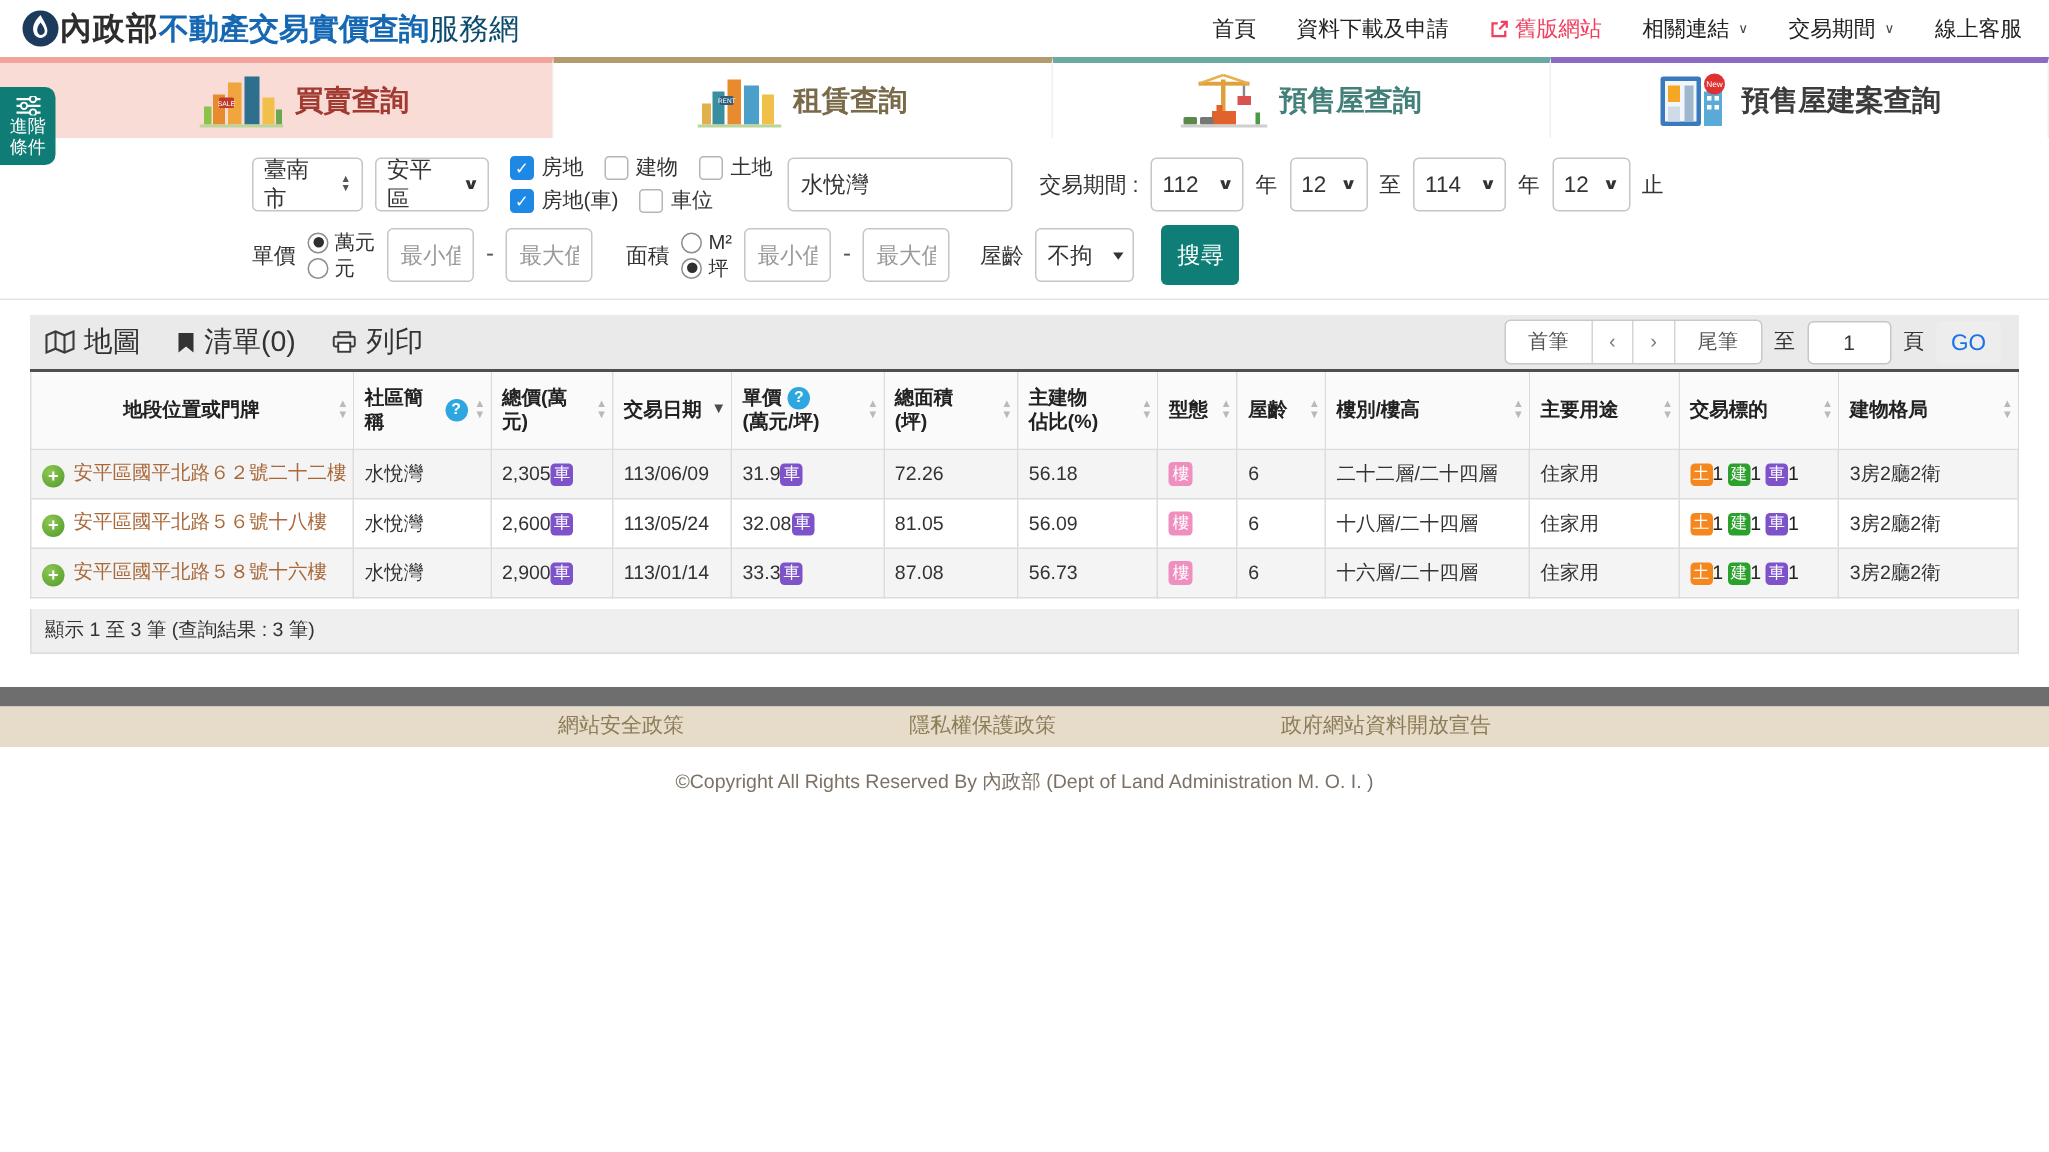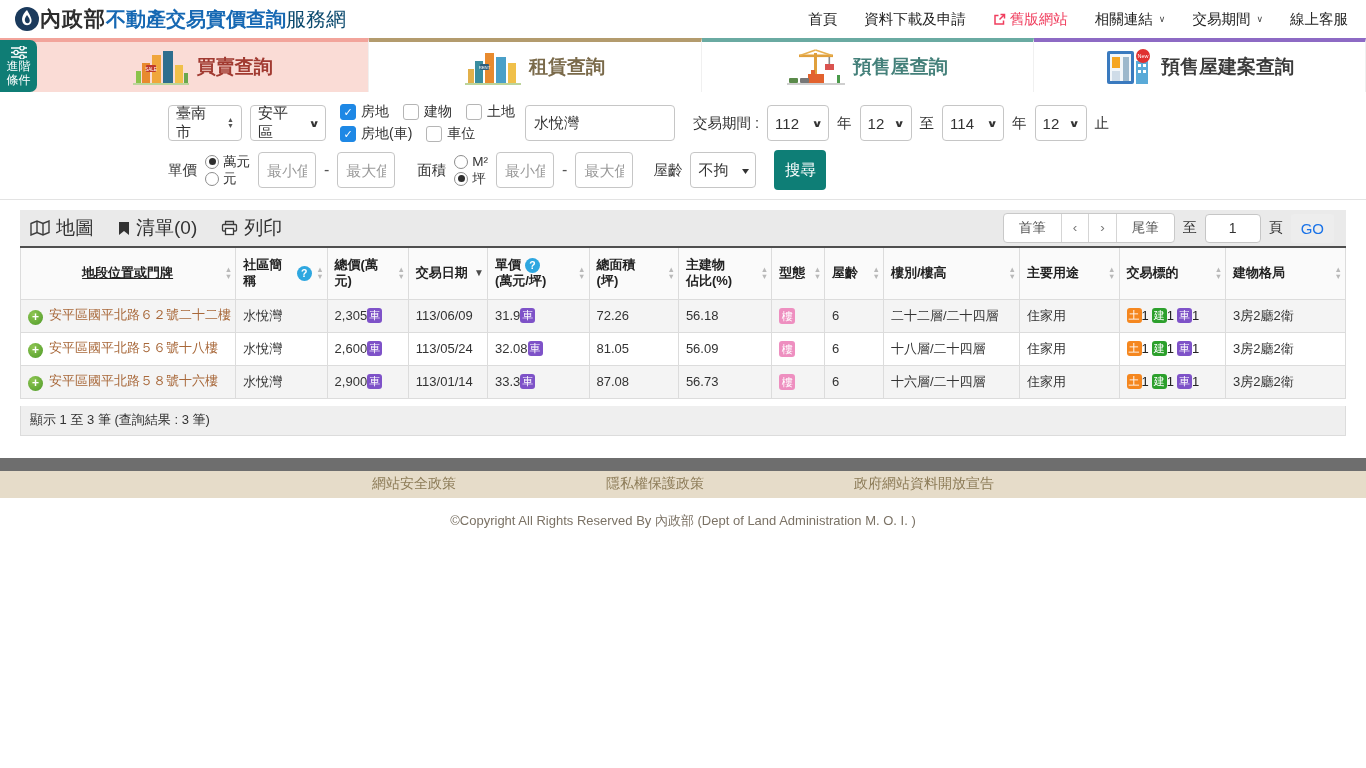--- a/index.html
+++ b/index.html
@@ -12,21 +12,21 @@
   .logo-agency { font-family:"Liberation Serif","DejaVu Serif",serif; font-weight:bold; font-size:21px; color:#2d2d2d; letter-spacing:1px; }
   .logo-blue { font-weight:bold; font-size:20px; color:#1668b3; }
   .logo-orange { font-weight:normal; font-size:20px; color:#0c4a6e; }
   .nav { display:flex; align-items:center; gap:27px; font-size:14.5px; color:#222; }
   .nav-item { display:flex; align-items:center; gap:4px; cursor:pointer; white-space:nowrap; }
   .nav-item.red { color:#f03e5e; }
   .caret { font-size:9px; color:#444; margin-left:2px; }
 
   
   .tabbar { height:54px; display:flex; align-items:stretch; }
-  .advbtn { width:37px; height:52px; margin-top:2px; background:#0f7d75; border-radius:0 7px 7px 0;
+  .advbtn { width:37px; height:52px; margin-top:20px; background:#0f7d75; border-radius:0 7px 7px 0;
     display:flex; flex-direction:column; align-items:center; justify-content:center; gap:1px; color:#fff; z-index:2; }
   .advbtn span { font-size:12px; line-height:13px; }
   .tab { flex:1; display:flex; align-items:center; justify-content:center; gap:8px; background:#fff;
     border-top:4px solid transparent; border-right:1px solid #f0f0f0; cursor:pointer; margin-left:-0px; }
   .tab .tlabel { font-size:19px; font-weight:bold; }
   .tab1 { background:#fadcd6; border-top-color:#f2a49b; margin-left:-37px; padding-left:37px; }
   .tab1 .tlabel { color:#a13a31; }
   .tab2 { border-top-color:#b39b6d; } .tab2 .tlabel { color:#7a6a4a; }
   .tab3 { border-top-color:#6aaaa2; } .tab3 .tlabel { color:#44807a; }
   .tab4 { border-top-color:#8d6ac4; } .tab4 .tlabel { color:#3c3c3c; }
@@ -70,21 +70,21 @@
   .pageinput { width:56px; height:29px; text-align:center; font-size:14px; }
   .gobtn { height:29px; padding:0 10px; background:#ededed; color:#1a73e8; font-size:15px; border:none;
     border-radius:3px; font-family:inherit; cursor:pointer; }
 
   
   table { width:1326px; border-collapse:collapse; table-layout:fixed; border-top:2px solid #4f4f4f; }
   th { height:52px; background:#fafafa; font-size:13px; font-weight:bold; color:#222; text-align:left;
     padding:3px 15px 3px 7px; position:relative; border:1px solid #dcdcdc; border-top:none; vertical-align:middle; }
   th.c-0 { text-align:center; padding-left:14px; }
   .thline { display:flex; align-items:center; gap:4px; line-height:16px; }
-  th.c-0 .thline { justify-content:center;text-decoration:underline; }
+  th.c-0 .thline { justify-content:center; }
   .sort { position:absolute; right:3px; top:50%; transform:translateY(-50%); display:flex; flex-direction:column;
     color:#b9b9b9; font-size:7.5px; line-height:6.5px; }
   .sort.desc { color:#4c4c4c; font-size:10px; line-height:10px; }
   .help { width:15px; height:15px; border-radius:50%; background:#2ea7e0; color:#fff; font-size:10.5px; font-weight:bold;
     display:inline-flex; align-items:center; justify-content:center; flex:0 0 15px; }
   td { height:33px; font-size:13px; color:#333; padding:2px 4px 2px 7px; border:1px solid #dcdcdc; vertical-align:middle;
     white-space:nowrap; overflow:hidden; }
   tr.odd td { background:#f4f4f4; }
   tr.even td { background:#fff; }
   .plus { display:inline-block; width:15px; height:15px; border-radius:50%; text-align:center; line-height:14px;

